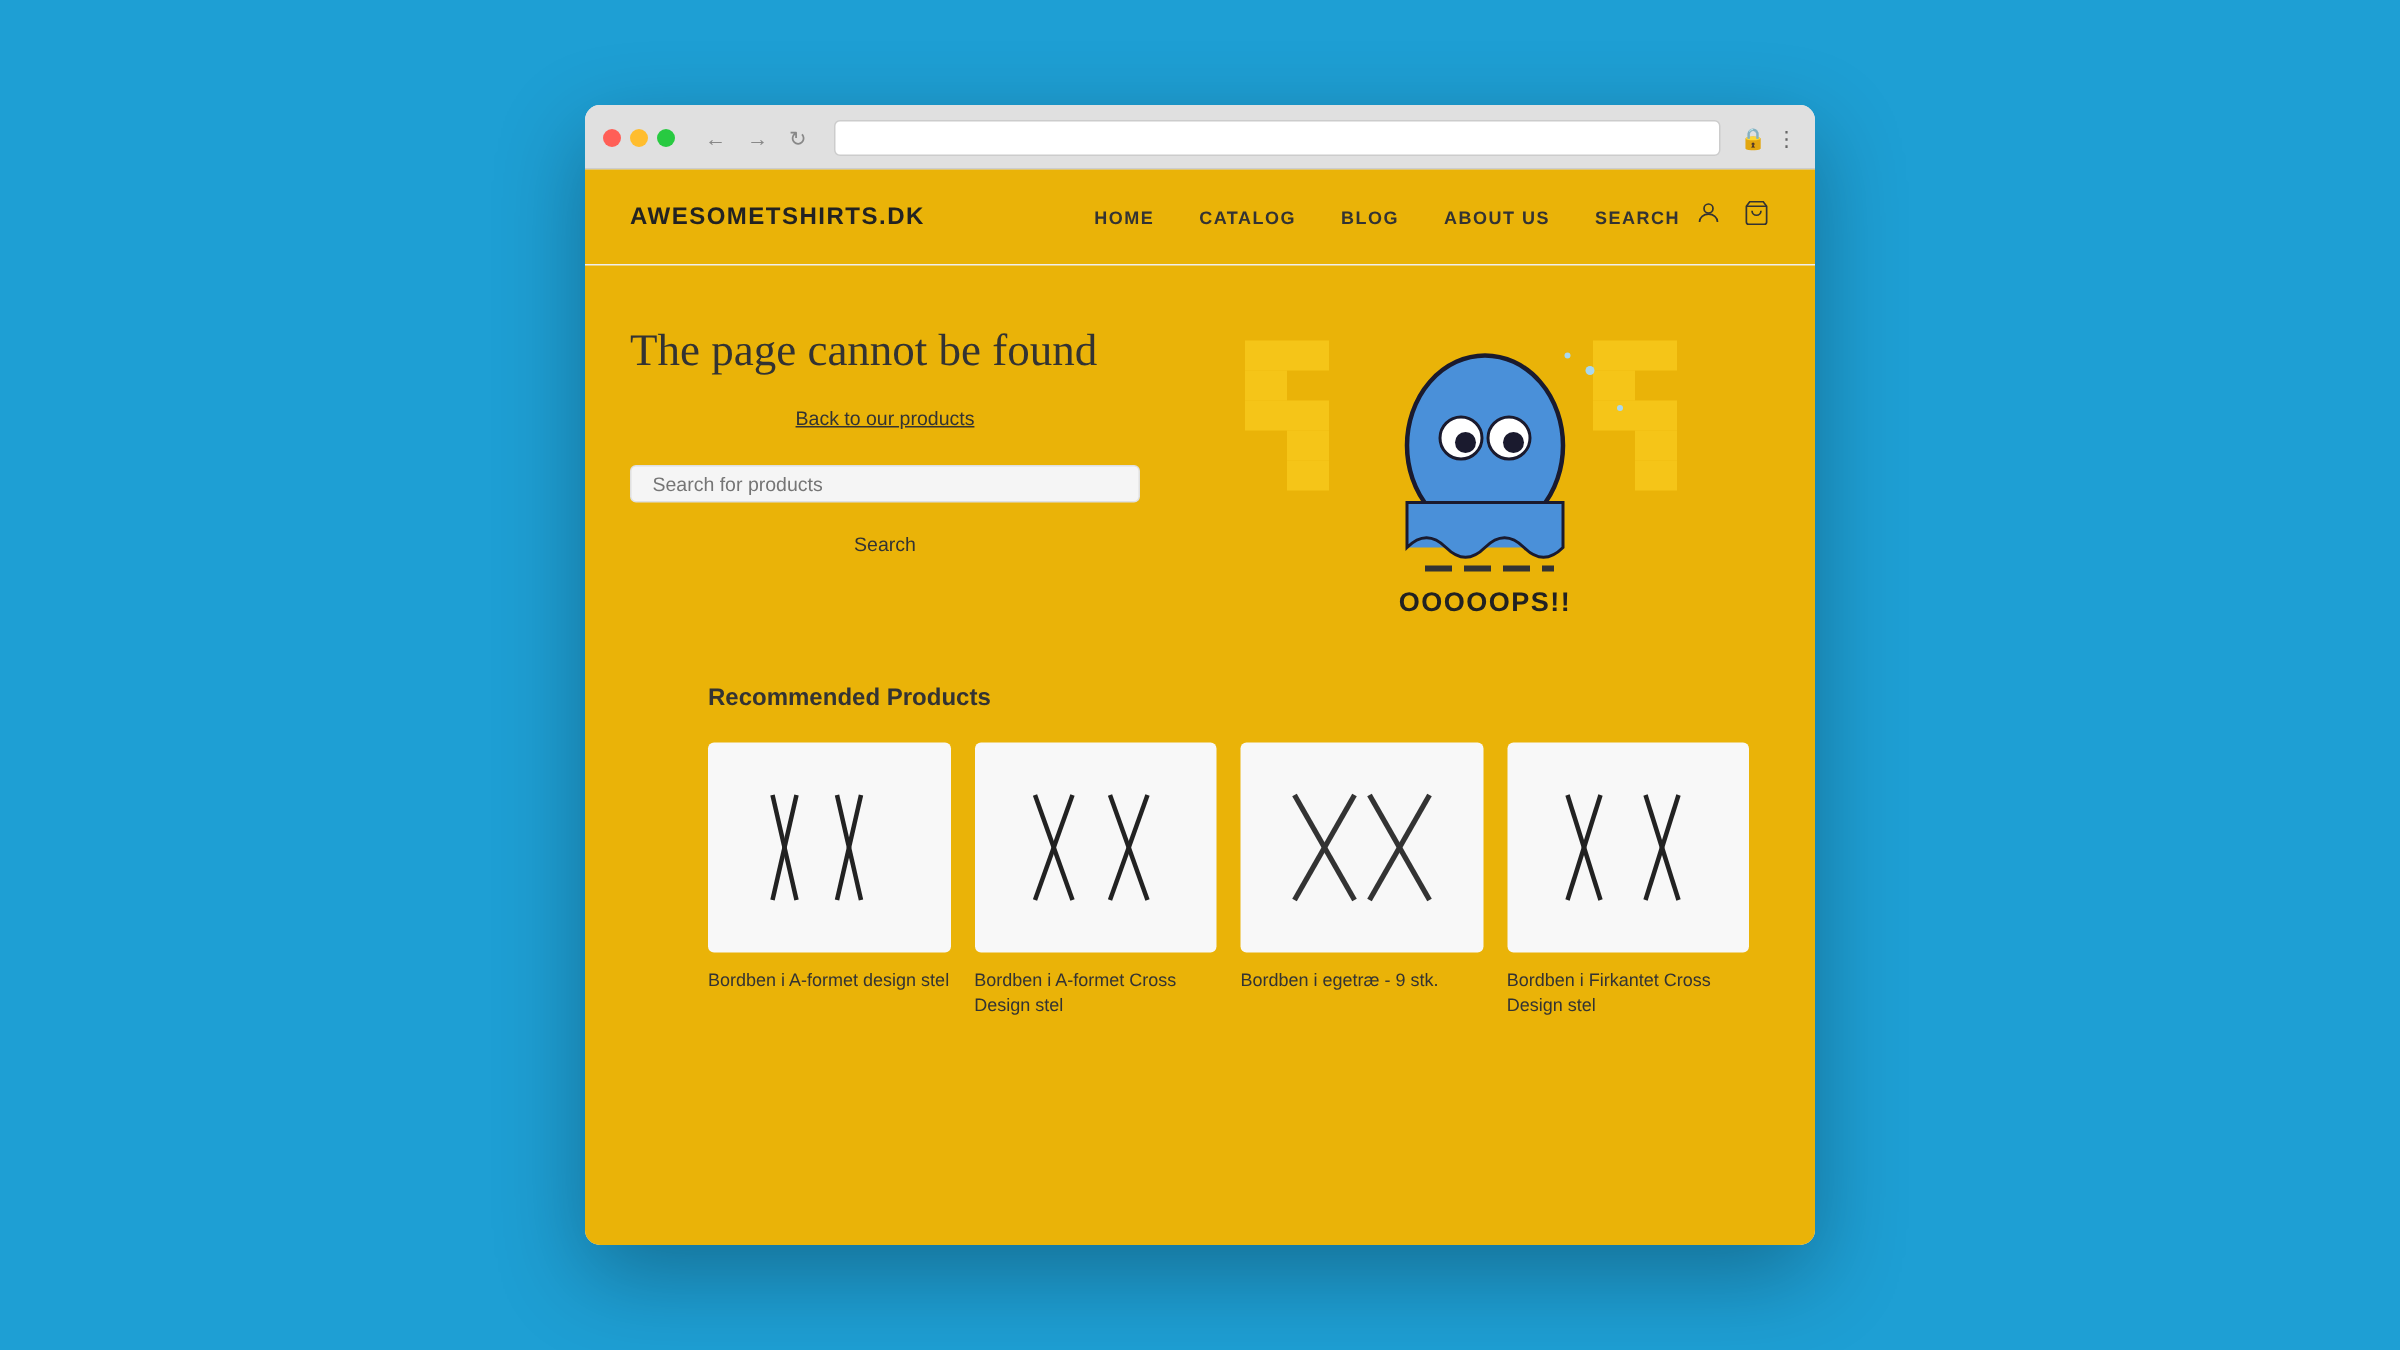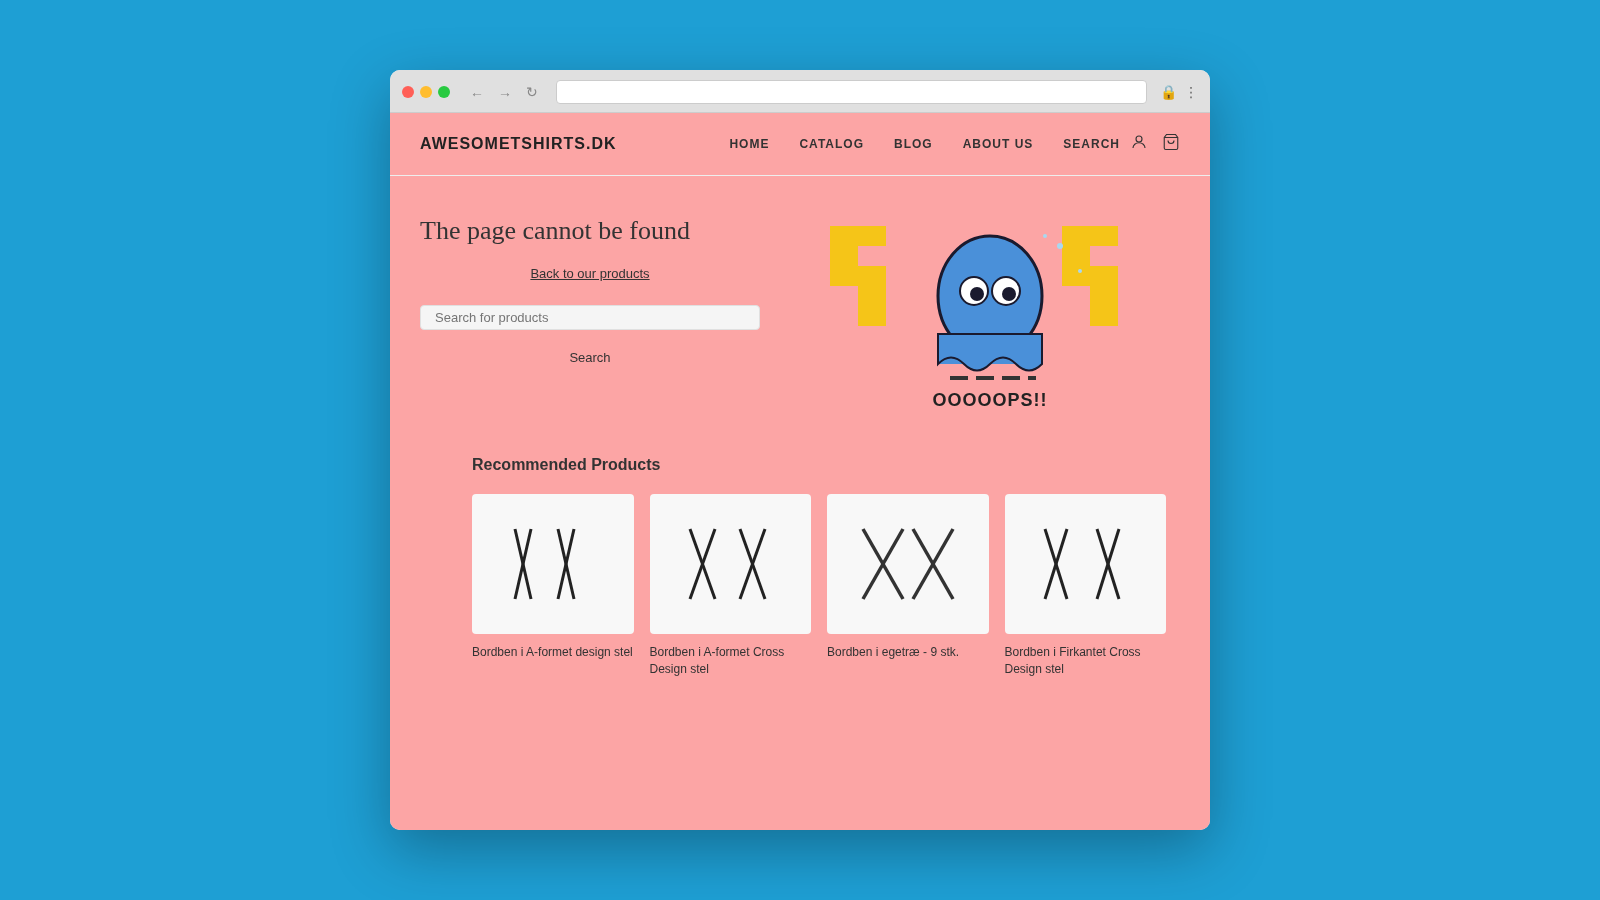--- a/index.html
+++ b/index.html
@@ -86,21 +86,21 @@
     .browser-action-btn {
       background: none;
       border: none;
       cursor: pointer;
       color: #666;
       font-size: 14px;
     }
 
     
     .page-content {
-      background: #fca5a5;
+      background: #eab308;
       flex: 1;
       overflow-y: auto;
     }
 
     
     .site-header {
       display: flex;
       align-items: center;
       padding: 20px 30px;
       border-bottom: 1px solid #eee;
@@ -151,21 +151,21 @@
       gap: 40px;
       align-items: flex-start;
     }
 
     .error-text-section {
       flex: 1;
       max-width: 380px;
     }
 
     .error-title {
-      font-size: 26px;
+      font-size: 30px;
       font-weight: 400;
       color: #333;
       margin-bottom: 20px;
       font-family: Georgia, serif;
     }
 
     .error-description {
       font-size: 13px;
       color: #555;
       line-height: 1.6;

